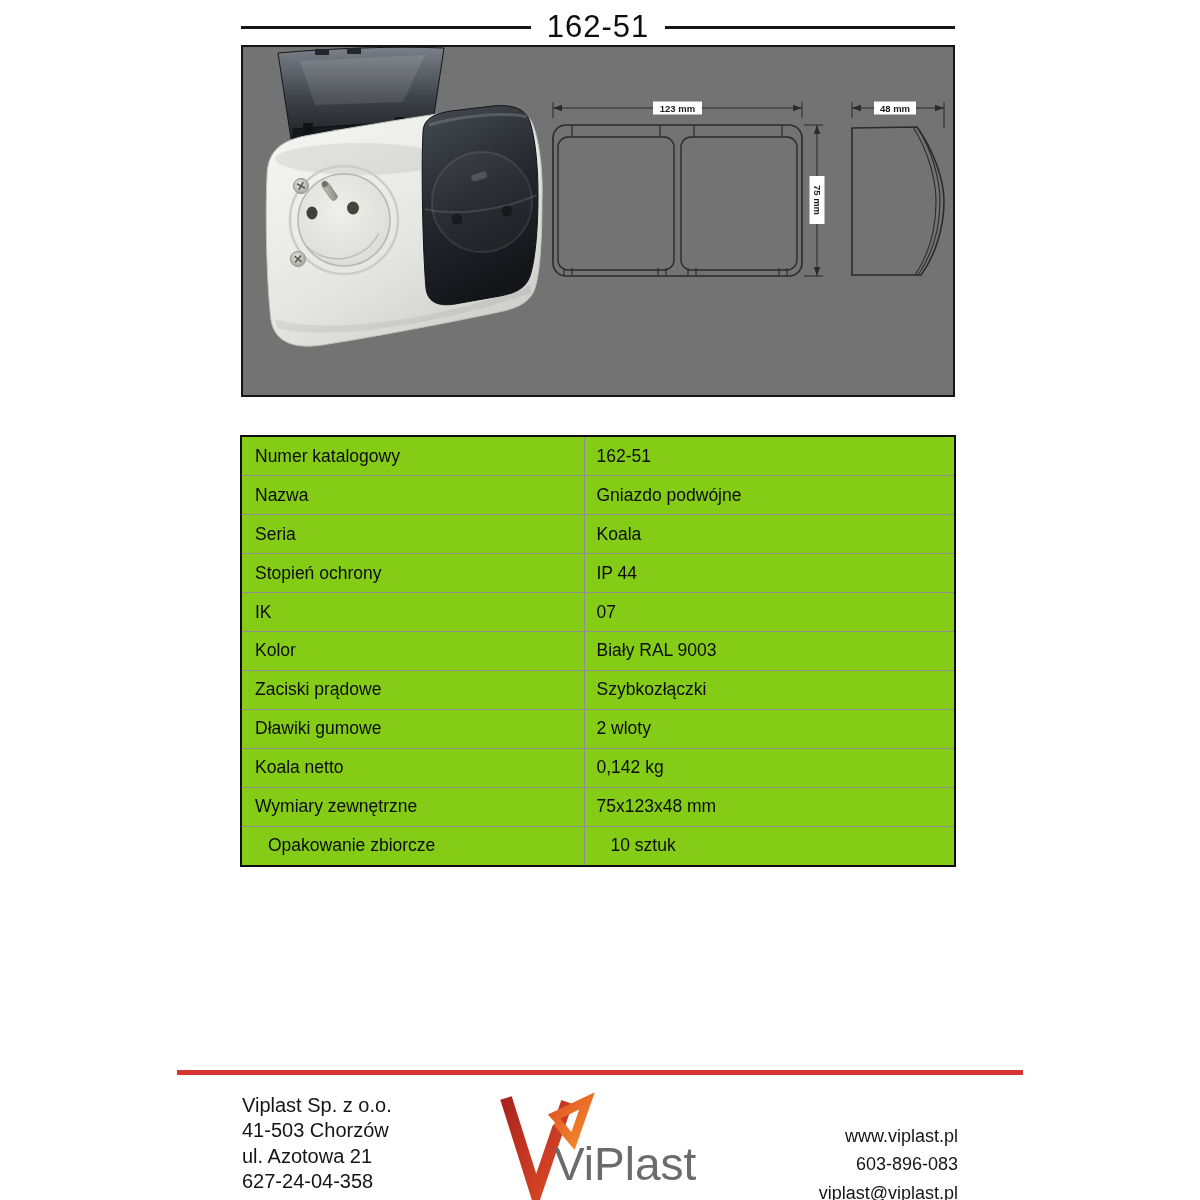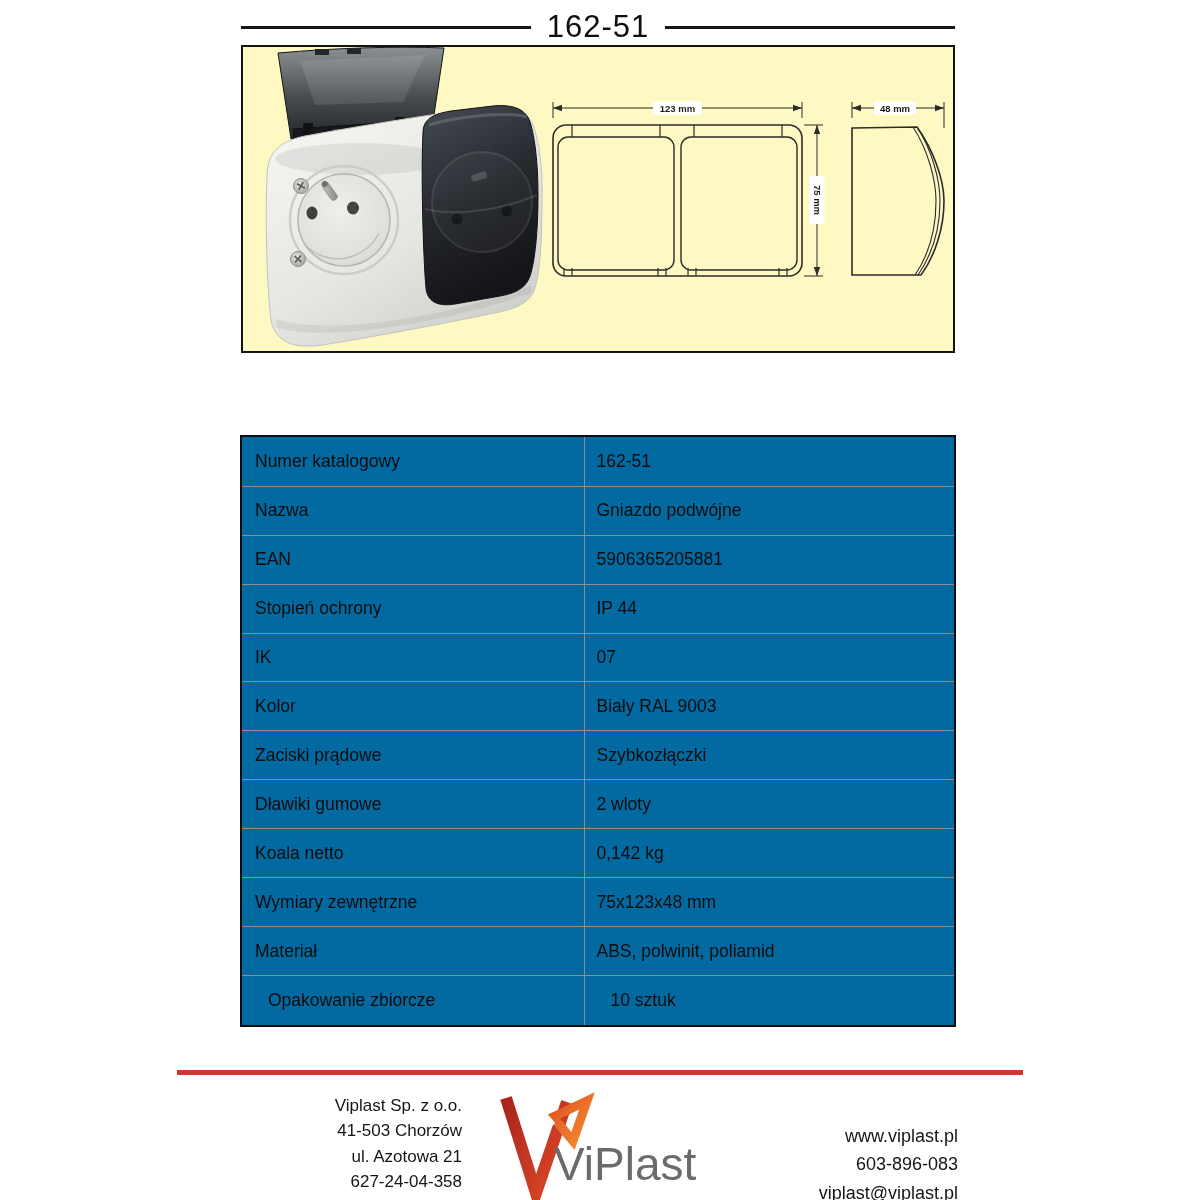--- a/index.html
+++ b/index.html
@@ -9,47 +9,47 @@
   }
   
   .title-row{
     position:absolute;left:241px;top:8px;width:714px;height:38px;
     display:flex;align-items:center;gap:16px;
   }
   .title-rule{flex:1;height:3px;background:#161616;}
   .title-text{font-size:31px;letter-spacing:1px;color:#0e0e0e;white-space:nowrap;}
   
   .image-panel{
-    position:absolute;left:241px;top:45px;width:714px;height:308px;
-    border:2px solid #141414;box-sizing:border-box;background:#fef9c3;
+    position:absolute;left:241px;top:45px;width:714px;height:352px;
+    border:2px solid #141414;box-sizing:border-box;background:#737373;
   }
   .image-panel svg{position:absolute;}
   .svg-photo{left:2px;top:0px;}
   .svg-front{left:308px;top:51px;}
   .svg-side{left:600px;top:51px;}
   .dim-label{font-family:"Liberation Sans",sans-serif;font-size:9.5px;font-weight:bold;fill:#1c1c1c;}
   .draw{stroke:#2b2b2b;fill:none;}
   
   table.spec{
-    position:absolute;left:240px;top:435px;width:716px;height:592px;
+    position:absolute;left:240px;top:435px;width:716px;height:432px;
     border-collapse:collapse;table-layout:fixed;
-    border:2px solid #0d0d0d;background:#0369a1;
+    border:2px solid #0d0d0d;background:#84cc16;
     font-size:17.5px;color:#0c0c0c;
   }
   table.spec td{
     border-bottom:1px solid #8e8e8e;vertical-align:middle;
     padding:0 4px 0 13px;white-space:nowrap;overflow:hidden;
   }
   table.spec tr:last-child td{border-bottom:none;padding-left:26px;}
   table.spec td.value{border-left:1px solid #8e8e8e;padding-left:12px;}
   
   .footer-line{position:absolute;left:177px;top:1070px;width:846px;height:5px;background:#d63432;}
   .footer-left{
     position:absolute;left:242px;top:1093px;width:220px;
-    font-size:17px;line-height:25.4px;color:#151515;text-align:right;
+    font-size:20px;line-height:25.4px;color:#151515;text-align:left;
   }
   .footer-right{
     position:absolute;left:756px;top:1097px;width:202px;
     font-size:18px;line-height:28.4px;color:#151515;text-align:right;margin-top:25px;
   }
   .logo-svg{position:absolute;left:496px;top:1090px;}
 </style>
 </head>
 <body>
 
@@ -202,22 +202,22 @@
     <tbody>
       <tr>
           <td class="label">Numer katalogowy</td>
           <td class="value">162-51</td>
         </tr>
       <tr>
           <td class="label">Nazwa</td>
           <td class="value">Gniazdo podwójne</td>
         </tr>
       <tr>
-          <td class="label">EAN</td>
-          <td class="value">5906365205881</td>
+          <td class="label">Seria</td>
+          <td class="value">Koala</td>
         </tr>
       <tr>
           <td class="label">Stopień ochrony</td>
           <td class="value">IP 44</td>
         </tr>
       <tr>
           <td class="label">IK</td>
           <td class="value">07</td>
         </tr>
       <tr>
@@ -232,24 +232,20 @@
           <td class="label">Dławiki gumowe</td>
           <td class="value">2 wloty</td>
         </tr>
       <tr>
           <td class="label">Koala netto</td>
           <td class="value">0,142 kg</td>
         </tr>
       <tr>
           <td class="label">Wymiary zewnętrzne</td>
           <td class="value">75x123x48 mm</td>
-        </tr>
-      <tr>
-          <td class="label">Materiał</td>
-          <td class="value">ABS, polwinit, poliamid</td>
         </tr>
       <tr>
           <td class="label">Opakowanie zbiorcze</td>
           <td class="value">10 sztuk</td>
         </tr>
     </tbody>
   </table>
 
   <div class="footer-line" style="background: rgb(214, 52, 50);"></div>
 

